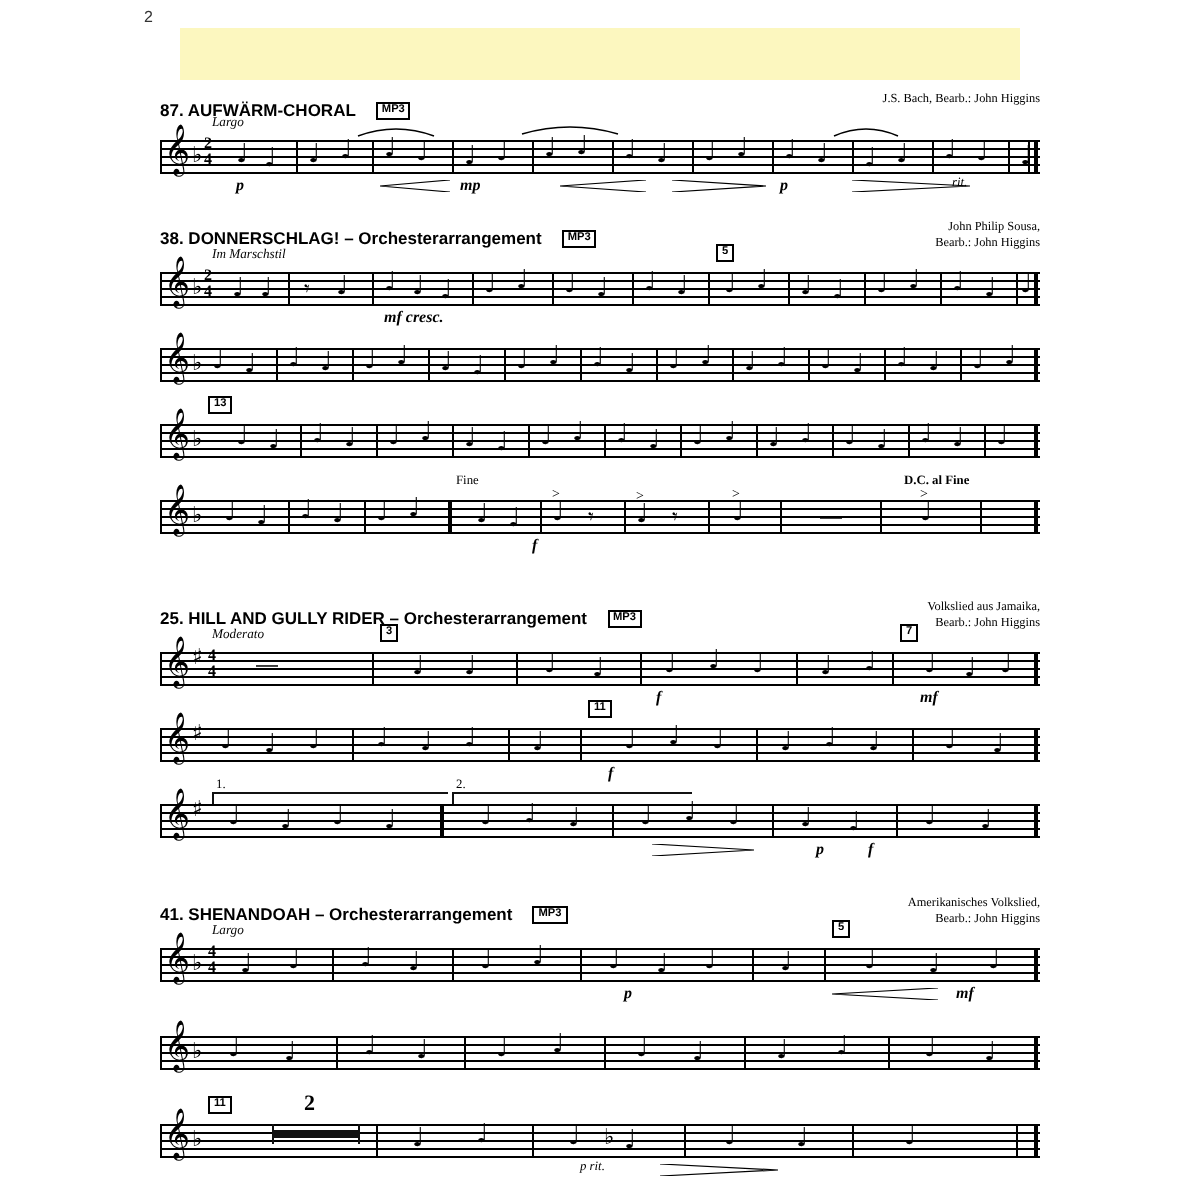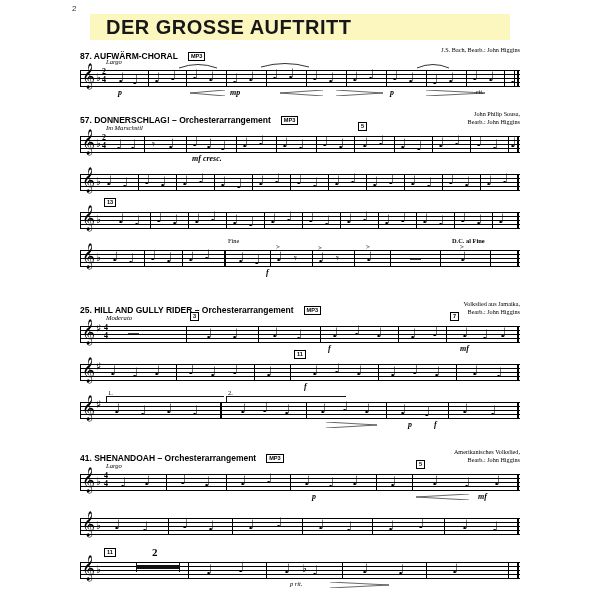--- a/index.html
+++ b/index.html
@@ -41,21 +41,20 @@
   .mrest{position:absolute;font-family:"Liberation Serif",serif;font-weight:bold;font-size:11px;}
 </style>
 </head>
 <body>
 
 <div class="page">
 
   <div class="page-number">2</div>
 
   <div class="banner"></div>
-  <div class="banner-title">DER GROSSE AUFTRITT</div>
 
   <div class="sec" style="top:46px;">
     <span class="sec-title">87. AUFWÄRM-CHORAL</span>
     <span class="mp3">MP3</span>
     <div class="credit">J.S. Bach, Bearb.: John Higgins</div>
   </div>
 
   <div class="staffblock" style="top:64px;">
     <div class="tempo" style="position:absolute;left:26px;top:-6px;">Largo</div>
     <div class="staff">
@@ -142,21 +141,21 @@
     <div class="dyn" style="left:310px;top:24px;">p</div>
     <div class="hair" style="left:346px;top:26px;">
       <svg width="60" height="6">
           <path d="M59 3 L0 0 M59 3 L0 6" stroke="#000" fill="none" stroke-width="0.6"></path>
         </svg>
     </div>
     <div class="txt" style="left:396px;top:24px;">rit.</div>
   </div>
 
   <div class="sec" style="top:110px;">
-    <span class="sec-title">57. DONNERSCHLAG! – Orchesterarrangement</span>
+    <span class="sec-title">38. DONNERSCHLAG! – Orchesterarrangement</span>
     <span class="mp3">MP3</span>
     <div class="credit" style="white-space:pre-line;">John Philip Sousa,
 Bearb.: John Higgins</div>
   </div>
 
   <div class="staffblock" style="top:130px;">
     <div class="tempo" style="position:absolute;left:26px;top:-6px;">Im Marschstil</div>
     <div class="rehearsal" style="left:278px;top:-8px;">5</div>
     <div class="staff">
         <i></i>

